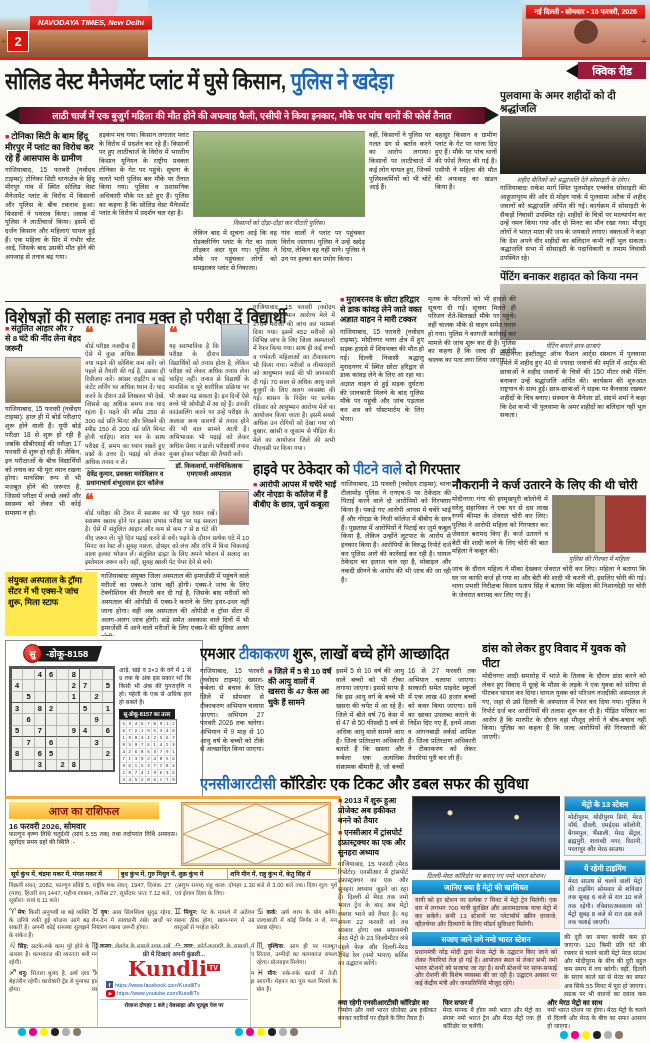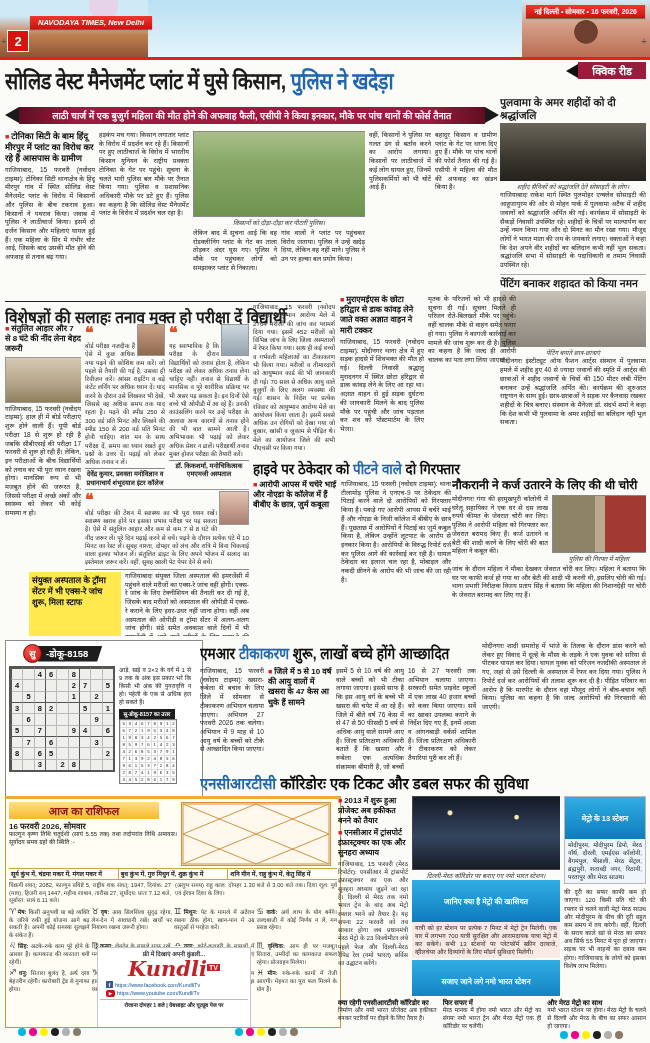--- a/index.html
+++ b/index.html
@@ -8,21 +8,21 @@
   .abs{position:absolute;overflow:hidden;}
   .small{font-size:6.5px;line-height:1.34;text-align:justify;color:#272727;}
   .lead8{font-size:8.6px;font-weight:bold;line-height:1.28;color:#101010;}
   .sq{color:#d81f26;font-size:7px;margin-right:2px;}
   .cap{font-size:6.3px;text-align:center;color:#3d3d3d;padding-top:1px;font-style:italic;}
   .blue{color:#1f66b0;}
   .hlrow{font-weight:bold;color:#0e0e0e;}
   .qmark{color:#e0532b;font-size:16px;font-weight:bold;line-height:.8;font-family:"DejaVu Serif",serif;}
   .author{font-size:6.5px;font-weight:bold;text-align:center;border-top:1px solid #8a8a8a;margin-top:2px;padding-top:1px;line-height:1.25;}
   .portrait{float:right;margin:0 0 2px 2px;border:1px solid #999;}
-  .bluebar{background:linear-gradient(180deg,#31aee3,#0d7cbe);color:#fff;font-weight:bold;font-size:7.5px;text-align:center;padding:16px 0;}
+  .bluebar{background:linear-gradient(180deg,#31aee3,#0d7cbe);color:#fff;font-weight:bold;font-size:7.5px;text-align:center;padding:2px 0;}
   .pinkbody{font-size:6.1px;line-height:1.3;text-align:justify;padding:2px 3px;background:#fbe9e4;color:#2a2a2a;}
   .sidebox{border:1px solid #b9b9b9;margin-bottom:4px;background:#eef6fb;}
   .sideboxbody{font-size:6.2px;line-height:1.3;text-align:justify;padding:2px 3px;color:#222;}
   
   .masthead{left:0;top:0;width:650px;height:58px;background:linear-gradient(180deg,#b9e0f2,#e4f4fb);}
   .mon{top:0;height:58px;}
   .mon-l{left:0;width:148px;background:radial-gradient(circle at 70% 10%,#e6d3e8 0 12%,transparent 13%),linear-gradient(180deg,#cfe9f6 0%,#cfe9f6 28%,#c08052 60%,#8d5234 100%);}
   .mon-r{right:0;width:128px;background:radial-gradient(circle at 50% 55%,#6e3f2e 0 16%,transparent 17%),linear-gradient(180deg,#cfe9f6 0%,#d8a18b 40%,#b76b52 100%);}
   .ribbon{background:linear-gradient(180deg,#f0372f,#c8130d);color:#fff;font-weight:bold;font-style:italic;
           padding:2px 8px;font-size:7.5px;white-space:nowrap;box-shadow:0 1px 1px rgba(0,0,0,.4);}
@@ -39,21 +39,21 @@
                display:flex;align-items:center;justify-content:center;}
   .lead-ribbon span{font-size:9.5px;font-weight:bold;white-space:nowrap;transform:scaleX(.97);}
   .tri-l,.tri-r{width:0;height:0;border-top:8.5px solid transparent;border-bottom:8.5px solid transparent;}
   .tri-l{border-right:14px solid #1a1a1a;}
   .tri-r{border-left:14px solid #1a1a1a;}
   .col{overflow:hidden;}
   
   .qr-tagrow{display:flex;align-items:center;justify-content:flex-end;margin-bottom:2px;}
   .qr-tri{width:0;height:0;border-top:7px solid transparent;border-bottom:7px solid transparent;border-right:12px solid #111;}
   .qr-tag{background:#9c1b3d;color:#fff;font-weight:bold;font-size:11px;padding:1px 14px;}
-  .qr-hl{font-size:10.6px;font-weight:bold;line-height:1.2;margin:17px 0 2px;}
+  .qr-hl{font-size:10.6px;font-weight:bold;line-height:1.2;margin:10px 0 2px;}
   .ph{display:block;}
   .ph-mem{background:linear-gradient(180deg,#6b665a,#3a372f 60%,#24221c),radial-gradient(circle at 20% 30%,#ffd98a 0 2%,transparent 3%);}
   .ph-paint{background:linear-gradient(180deg,#c8c2b8,#a39d92 55%,#8c867c);}
   .ph-farm{background:linear-gradient(180deg,#a9c089 0%,#89a868 35%,#6f9450 100%);}
   .ph-exam{background:linear-gradient(180deg,#d6c9b4,#b2a287 60%,#91805f);}
   .ph-police{background:linear-gradient(90deg,#8d8468 0 45%,#b9a98f 45% 55%,#a23a34 55% 100%);}
   .ph-night{background:radial-gradient(circle at 70% 28%,#f4e9b0 0 1.5%,transparent 2.5%),radial-gradient(circle at 25% 22%,#f4e9b0 0 1.5%,transparent 2.5%),linear-gradient(180deg,#141b28,#35455f 55%,#171c28);}
   .ph-p1{background:linear-gradient(180deg,#caa184,#8f6a50);}
   .ph-p2{background:linear-gradient(180deg,#cdd8de,#93a2ad);}
   .ph-p3{background:linear-gradient(180deg,#e3c3b4,#a97e6f);}
@@ -80,21 +80,21 @@
   .planets{display:flex;border-top:1px solid #caa53f;border-bottom:1px solid #caa53f;margin:2px 0;}
   .planets div{flex:1;font-size:6.2px;font-weight:bold;line-height:1.3;padding:1px 2px;border-right:1px solid #caa53f;}
   .planets div:last-child{border-right:none;}
   .panchang{font-size:5.8px;line-height:1.3;text-align:justify;color:#333;}
   .zwrap{position:relative;margin-top:2px;}
   .zgrid{display:grid;grid-template-columns:repeat(4,1fr);gap:2px;}
   .zsign{font-size:5.8px;line-height:1.28;text-align:justify;color:#2c2c2c;}
   .zg{font-size:8px;margin-right:1px;}
   .ad{position:absolute;left:88px;top:40px;width:148px;height:86px;background:#fff;border:1px solid #c5c5c5;z-index:3;padding:2px;text-align:center;}
   .ad-tag{font-size:6px;font-weight:bold;color:#333;}
-  .ad-brand{color:#c42127;font-style:italic;font-weight:bold;font-size:21px;line-height:1;font-family:"DejaVu Serif",serif;}
+  .ad-brand{color:#c42127;font-weight:bold;font-size:21px;line-height:1;font-family:"DejaVu Serif",serif;}
   .ad-tv{background:#c42127;color:#fff;font-size:7px;font-weight:bold;padding:0 2px;vertical-align:6px;}
   .ad-link{display:flex;align-items:center;gap:2px;font-size:5.4px;color:#12519c;margin:1.5px 0 0 6px;text-align:left;}
   .fb-ic{width:7px;height:7px;background:#3b5998;color:#fff;font-size:5.5px;font-weight:bold;display:inline-flex;align-items:center;justify-content:center;}
   .yt-ic{width:9px;height:7px;background:#d40c18;color:#fff;font-size:4.5px;display:inline-flex;align-items:center;justify-content:center;border-radius:2px;}
   .ad-sched{font-size:5.4px;font-weight:bold;border-top:1px solid #bbb;margin-top:2px;padding-top:1px;}
   .dots{display:flex;gap:3px;}
   .dot{width:8px;height:8px;border-radius:50%;display:inline-block;}
   .plus{position:absolute;color:#555;font-size:10px;}
   .kundli{border:1px solid #d49043;background:#fff8ec;}
 </style>
@@ -191,21 +191,21 @@
     </div>
   </div>
 
   <div class="abs" style="left:253px;top:301px;width:82px;height:154px;">
     <div class="small" style="margin-top:2px;font-size:6.2px;">गाजियाबाद, 15 फरवरी (नवोदय टाइम्स): आयुष्मान आरोग्य मेले में 2764 मरीजों की जांच कर परामर्श दिया गया। इसमें 452 मरीजों को विभिन्न जांच के लिए जिला अस्पतालों में रेफर किया गया। साथ ही कई बच्चों व गर्भवती महिलाओं का टीकाकरण भी किया गया। मरीजों व तीमारदारों को आयुष्मान कार्ड की भी जानकारी दी गई। 70 साल से अधिक आयु वाले बुजुर्गों के लिए अलग व्यवस्था की गई। शासन के निर्देश पर प्रत्येक रविवार को आयुष्मान आरोग्य मेले का आयोजन किया जाता है। इसमें सबसे अधिक उन रोगियों को देखा गया जो बुखार, खांसी व जुकाम से पीड़ित थे। मेले का आयोजन जिले की सभी पीएचसी पर किया गया।</div>
   </div>
 
   <div class="abs" style="left:340px;top:293px;width:176px;height:164px;">
     <div style="display:flex;gap:4px;margin-top:2px;">
       <div class="col" style="width:84px;">
-        <div class="lead8" style="font-size:8px;"><span class="sq">■</span><span>मुराएमईएस के छोटा हरिद्वार से डाक कांवड़ लेने जाते वक्त अज्ञात वाहन ने मारी टक्कर</span></div>
+        <div class="lead8" style="font-size:8px;"><span class="sq">■</span><span>मुराबरनव के छोटा हरिद्वार से डाक कांवड़ लेने जाते वक्त अज्ञात वाहन ने मारी टक्कर</span></div>
         <div class="small" style="margin-top:2px;">गाजियाबाद, 15 फरवरी (नवोदय टाइम्स): मोदीनगर थाना क्षेत्र में हुए सड़क हादसे में शिवभक्त की मौत हो गई। दिल्ली निवासी श्रद्धालु मुरादनगर में स्थित छोटा हरिद्वार से डाक कांवड़ लेने के लिए आ रहा था। अज्ञात वाहन से हुई सड़क दुर्घटना की जानकारी मिलने के बाद पुलिस मौके पर पहुंची और जांच पड़ताल कर शव को पोस्टमार्टम के लिए भेजा।</div>
       </div>
       <div class="col small" style="width:88px;">मृतक के परिजनों को भी हादसे की सूचना दी गई। सूचना मिलते ही परिजन रोते-बिलखते मौके पर पहुंचे। वहीं चालक मौके से वाहन समेत फरार हो गया। पुलिस ने कागजी कार्रवाई कर मामले की जांच शुरू कर दी है। पुलिस का कहना है कि जल्द ही आरोपी चालक का पता लगा लिया जाएगा।</div>
     </div>
   </div>
 
   <div class="abs hlrow" style="left:253px;top:458px;width:264px;font-size:14.5px;white-space:nowrap;transform:scaleX(.92);transform-origin:left;">
     <span>हाइवे पर ठेकेदार को </span><span class="blue">पीटने वाले</span><span> दो गिरफ्तार</span>
   </div>
   <div class="abs" style="left:253px;top:480px;width:198px;height:156px;display:flex;gap:4px;">
@@ -221,25 +221,26 @@
       <div class="col small" style="width:96px;">मोदीनगरः गंगा की हरमुखपुरी कॉलोनी में घरेलू सहायिका ने एक घर से दस लाख रुपये कीमत के जेवरात चोरी कर लिए। पुलिस ने आरोपी महिला को गिरफ्तार कर जेवरात बरामद किए हैं। कर्ज उतारने व बेटी की शादी करने के लिए चोरी की बात महिला ने कबूल की।</div>
       <div class="col" style="width:94px;">
         <div class="ph ph-police" style="width:100%;height:56px;border:1px solid #888;"></div>
         <div class="cap">पुलिस की गिरफ्त में महिला</div>
       </div>
     </div>
     <div class="small" style="margin-top:2px;">जांच के दौरान महिला ने मौका देखकर जेवरात चोरी कर लिए। महिला ने बताया कि घर पर काफी कर्ज हो गया था और बेटी की शादी भी करनी थी, इसलिए चोरी की गई। थाना प्रभारी निरीक्षक विजय प्रताप सिंह ने बताया कि महिला की निशानदेही पर चोरी के जेवरात बरामद कर लिए गए हैं।</div>
   </div>
 
   <div class="abs" style="left:5px;top:572px;width:244px;height:64px;display:flex;gap:4px;">
-    <div class="yellowlead" style="width:86px;margin-left:24px;">संयुक्त अस्पताल के ट्रॉमा सेंटर में भी एक्स-रे जांच शुरू, मिला स्टाफ</div>
+    <div class="yellowlead" style="width:86px;">संयुक्त अस्पताल के ट्रॉमा सेंटर में भी एक्स-रे जांच शुरू, मिला स्टाफ</div>
     <div class="col small" style="flex:1;">गाजियाबादः संयुक्त जिला अस्पताल की इमरजेंसी में पहुंचने वाले मरीजों का एक्स-रे जांच वहीं होगी। एक्स-रे जांच के लिए टेक्नीशियन की तैनाती कर दी गई है, जिसके बाद मरीजों को अस्पताल की ओपीडी में एक्स-रे कराने के लिए इधर-उधर नहीं जाना होगा। वहीं अब अस्पताल की ओपीडी व ट्रॉमा सेंटर में अलग-अलग जांच होगी। संडे समेत अवकाश वाले दिनों में भी इमरजेंसी में आने वाले मरीजों के लिए एक्स-रे की सुविधा अलग रहेगी।</div>
   </div>
 
   <div class="abs" style="left:482px;top:640px;width:164px;height:126px;">
+    <div class="hlrow" style="font-size:11px;">डांस को लेकर हुए विवाद में युवक को पीटा</div>
     <div class="small" style="margin-top:2px;">मोदीनगरः शादी समारोह में भांजे के तिलक के दौरान डांस करने को लेकर हुए विवाद में दूल्हे के मौसा के लड़के ने एक युवक को सरिया से पीटकर घायल कर दिया। घायल युवक को परिजन नजदीकी अस्पताल ले गए, जहां से उसे दिल्ली के अस्पताल में रेफर कर दिया गया। पुलिस ने रिपोर्ट दर्ज कर आरोपियों की तलाश शुरू कर दी है। पीड़ित परिवार का आरोप है कि मारपीट के दौरान वहां मौजूद लोगों ने बीच-बचाव नहीं किया। पुलिस का कहना है कि जल्द आरोपियों की गिरफ्तारी की जाएगी।</div>
   </div>
 
   <div class="abs su-box" style="left:5px;top:640px;width:190px;height:150px;">
     <div class="su-head">
       <span class="su-circle">सु</span>
       <span class="su-title">-डोकू-8158</span>
     </div>
     <div style="display:flex;gap:4px;">
       <div class="su-grid">
@@ -502,20 +503,24 @@
       <div class="bluebar">जानिए क्या है मेट्रो की खासियत</div>
       <div class="pinkbody">यात्री को हर स्टेशन पर प्रत्येक 7 मिनट में मेट्रो ट्रेन मिलेगी। एक बार में लगभग 700 यात्री सुरक्षित और आरामदायक यात्रा मेट्रो में कर सकेंगे। सभी 13 स्टेशनों पर प्लेटफॉर्म स्क्रीन दरवाजे, व्हीलचेयर और दिव्यांगों के लिए मॉडर्न सुविधाएं मिलेंगी।</div>
       <div class="bluebar" style="margin-top:2px;">सजाए जाने लगे नमो भारत स्टेशन</div>
       <div class="pinkbody">प्रधानमंत्री नरेंद्र मोदी द्वारा मेरठ मेट्रो के उद्घाटन किए जाने को लेकर तैयारियां तेज हो गई हैं। आयोजन स्थल से लेकर सभी नमो भारत स्टेशनों को सजाया जा रहा है। सभी स्टेशनों पर साफ-सफाई और रोशनी की विशेष व्यवस्था की जा रही है। उद्घाटन अवसर पर कई केंद्रीय मंत्री और जनप्रतिनिधि मौजूद रहेंगे।</div>
     </div>
     <div class="col" style="width:82px;">
       <div class="sidebox">
         <div class="bluebar">मेट्रो के 13 स्टेशन</div>
         <div class="sideboxbody">मोदीपुरम, मोदीपुरम डिपो, मेरठ नॉर्थ, दौरली, एमईएस कॉलोनी, बैगमपुल, भैंसाली, मेरठ सेंट्रल, ब्रह्मपुरी, शताब्दी नगर, रिठानी, परतापुर और मेरठ साउथ।</div>
       </div>
+      <div class="sidebox">
+        <div class="bluebar">ये रहेगी टाइमिंग</div>
+        <div class="sideboxbody">मेरठ साउथ से चलने वाली मेट्रो की टाइमिंग सोमवार से शनिवार तक सुबह 6 बजे से रात 10 बजे तक रहेगी। रविवार/अवकाश को मेट्रो सुबह 8 बजे से रात दस बजे तक चलाई जाएगी।</div>
+      </div>
       <div class="small" style="font-size:6.1px;">की दूरी का सफर काफी कम हो जाएगा। 120 किमी प्रति घंटे की रफ्तार से चलने वाली मेट्रो मेरठ साउथ और मोदीपुरम के बीच की दूरी बहुत कम समय में तय करेगी। वहीं, दिल्ली के सराय काले खां से मेरठ का सफर अब सिर्फ 55 मिनट में पूरा हो जाएगा। सड़क पर भी वाहनों का दबाव कम होगा। गाजियाबाद के लोगों को इसका विशेष लाभ मिलेगा।</div>
     </div>
   </div>
 
   <div class="abs" style="left:338px;top:998px;width:308px;height:32px;display:flex;gap:6px;">
     <div class="col" style="flex:1;">
       <div class="hlrow" style="font-size:6.8px;">क्या रहेगी एनसीआरटीसी कॉरिडोर का</div>
       <div class="small" style="font-size:5.9px;">निर्माण और नमो भारत प्रोजेक्ट अब हकीकत बनकर पटरियों पर दौड़ने के लिए तैयार है।</div>
     </div>
     <div class="col" style="flex:1;">

